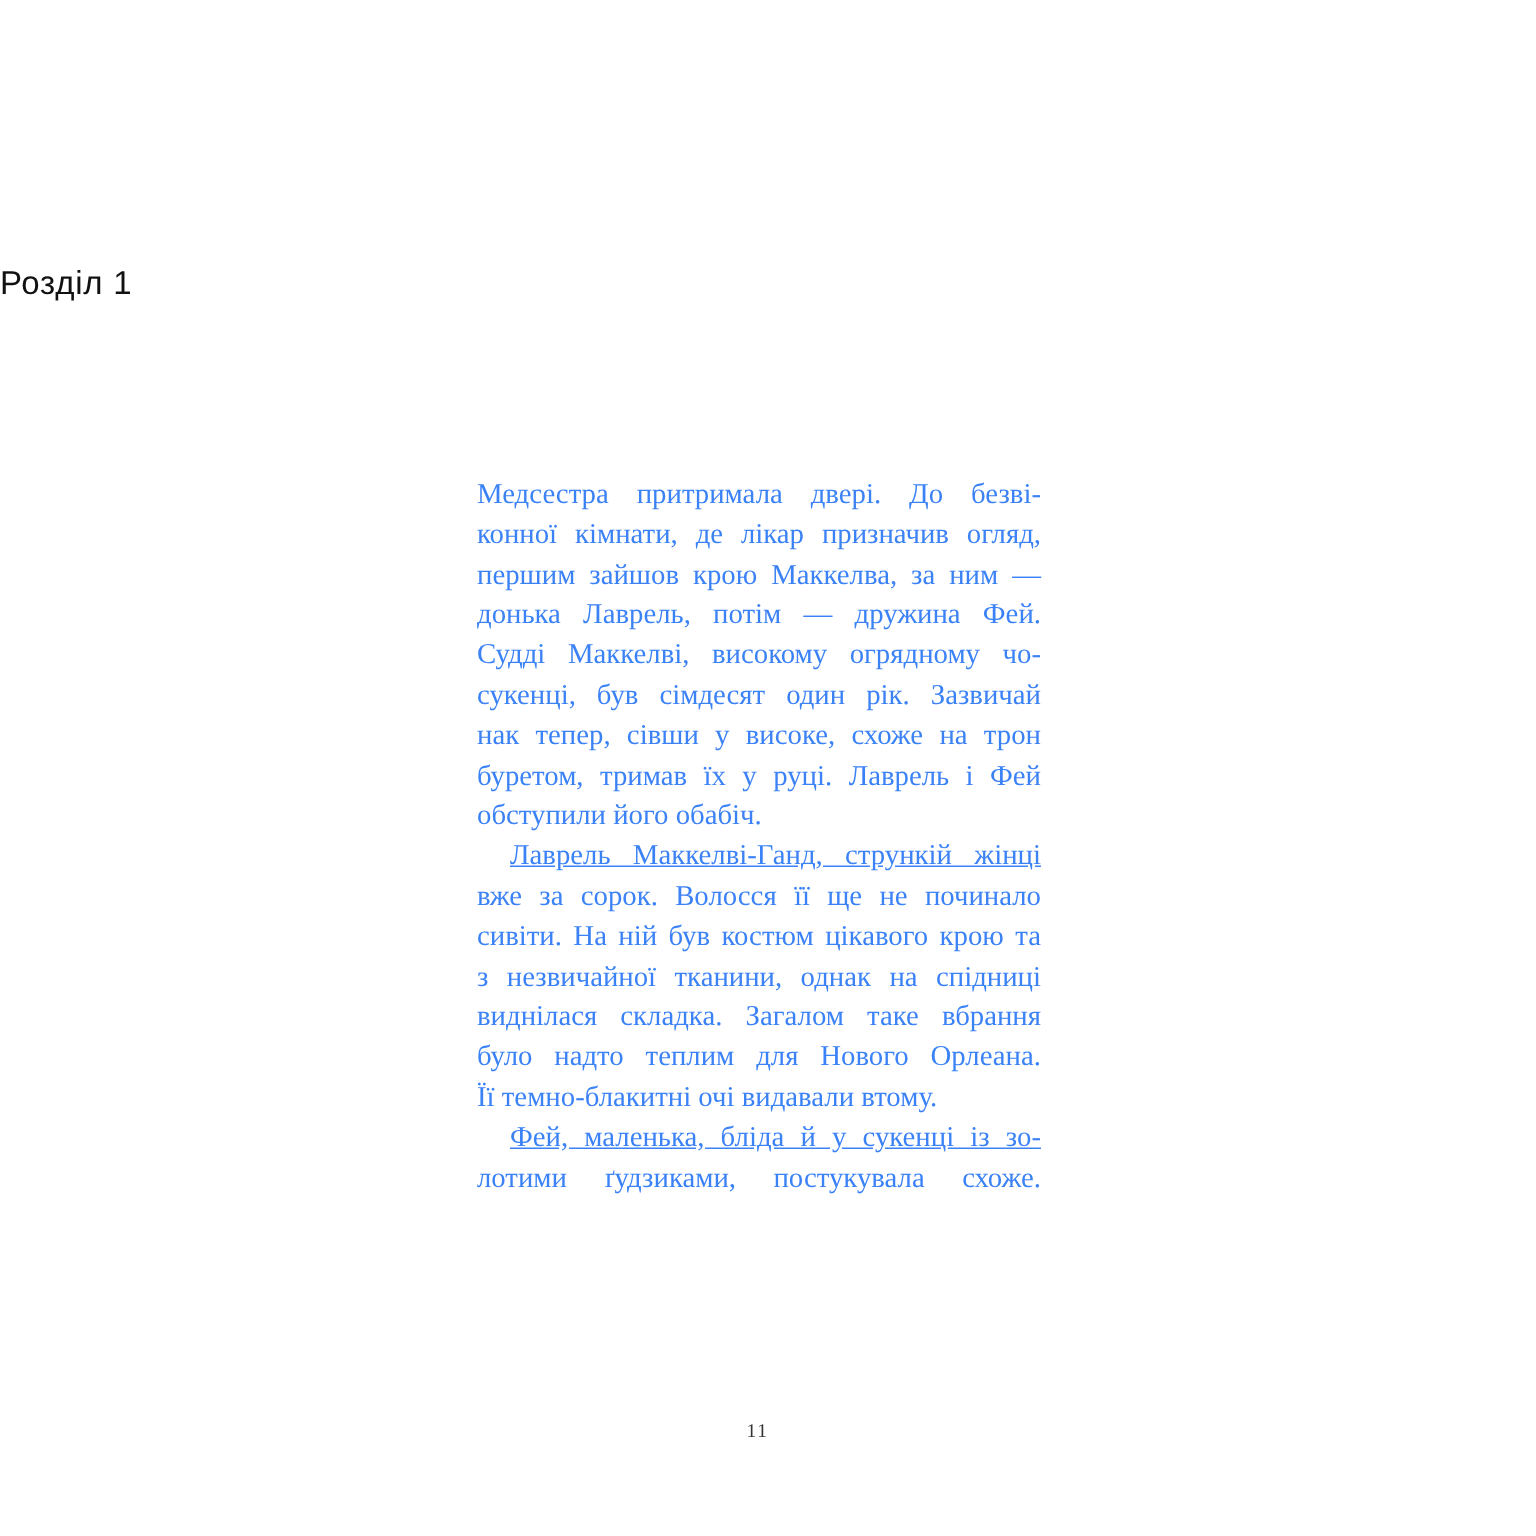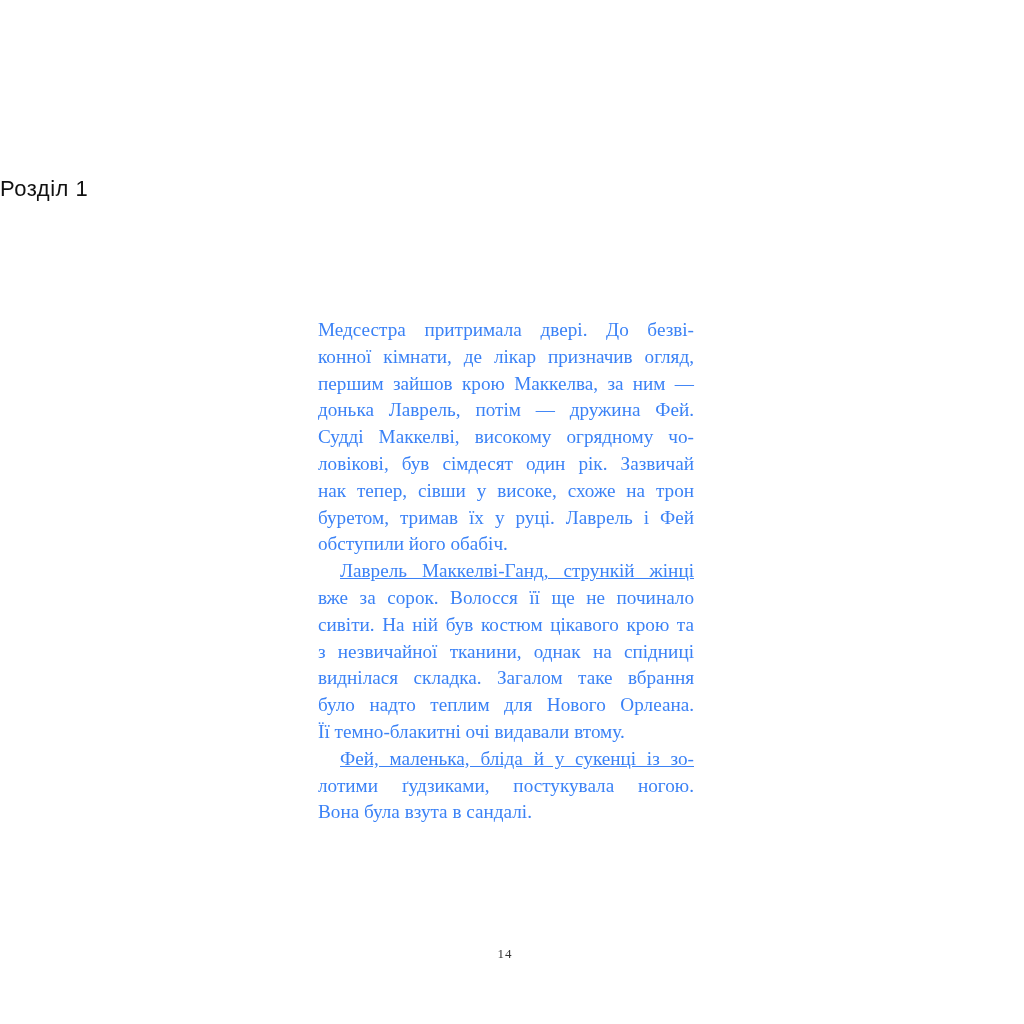--- a/index.html
+++ b/index.html
@@ -72,37 +72,36 @@
   <div class="chapter-title">Розділ 1</div>
 
   <div class="body-text">
 
     <div>
       <span class="line">Медсестра притримала двері. До безві-</span>
       <span class="line">конної кімнати, де лікар призначив огляд,</span>
       <span class="line">першим зайшов крою Маккелва, за ним —</span>
       <span class="line">донька Лаврель, потім — дружина Фей.</span>
       <span class="line">Судді Маккелві, високому огрядному чо-</span>
-      <span class="line">ловікові, був сімдесят один рік. Зазвичай</span>
+      <span class="line">сукенці, був сімдесят один рік. Зазвичай</span>
       <span class="line">нак тепер, сівши у високе, схоже на трон</span>
       <span class="line">буретом, тримав їх у руці. Лаврель і Фей</span>
       <span class="line last">обступили його обабіч.</span>
     </div>
 
     <div>
       <span class="line indent">Лаврель Маккелві-Ганд, стрункій жінці</span>
       <span class="line">вже за сорок. Волосся її ще не починало</span>
       <span class="line">сивіти. На ній був костюм цікавого крою та</span>
       <span class="line">з незвичайної тканини, однак на спідниці</span>
       <span class="line">виднілася складка. Загалом таке вбрання</span>
       <span class="line">було надто теплим для Нового Орлеана.</span>
       <span class="line last">Її темно-блакитні очі видавали втому.</span>
     </div>
 
     <div>
       <span class="line indent">Фей, маленька, бліда й у сукенці із зо-</span>
-      <span class="line">лотими ґудзиками, постукувала ногою.</span>
-      <span class="line last">Вона була взута в сандалі.</span>
+      <span class="line">лотими ґудзиками, постукувала схоже.</span>
     </div>
   </div>
 
-  <div class="page-number">14</div>
+  <div class="page-number">11</div>
 </div>
 
 </body></html>

